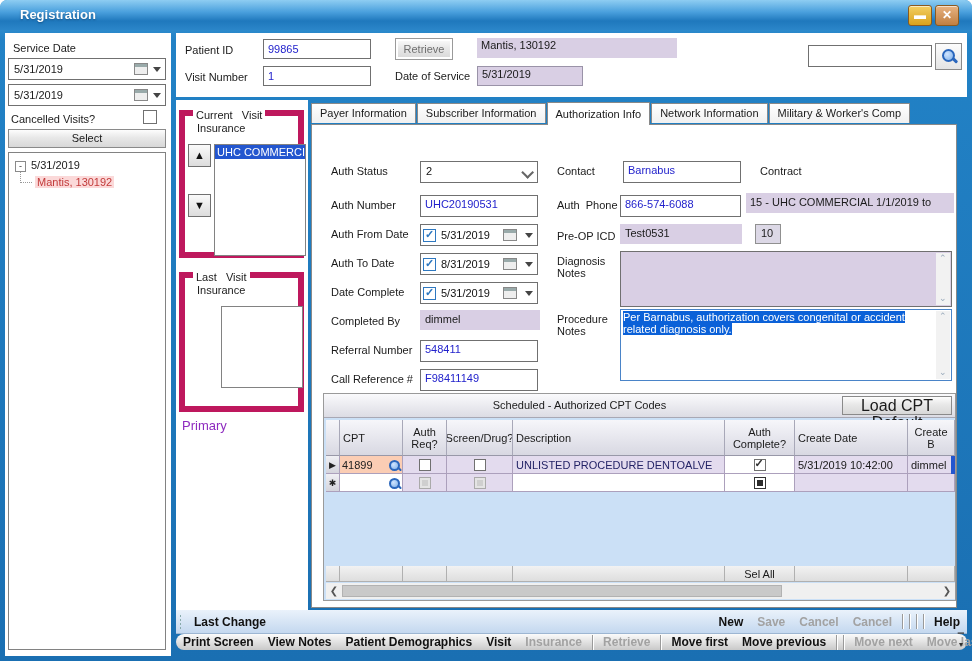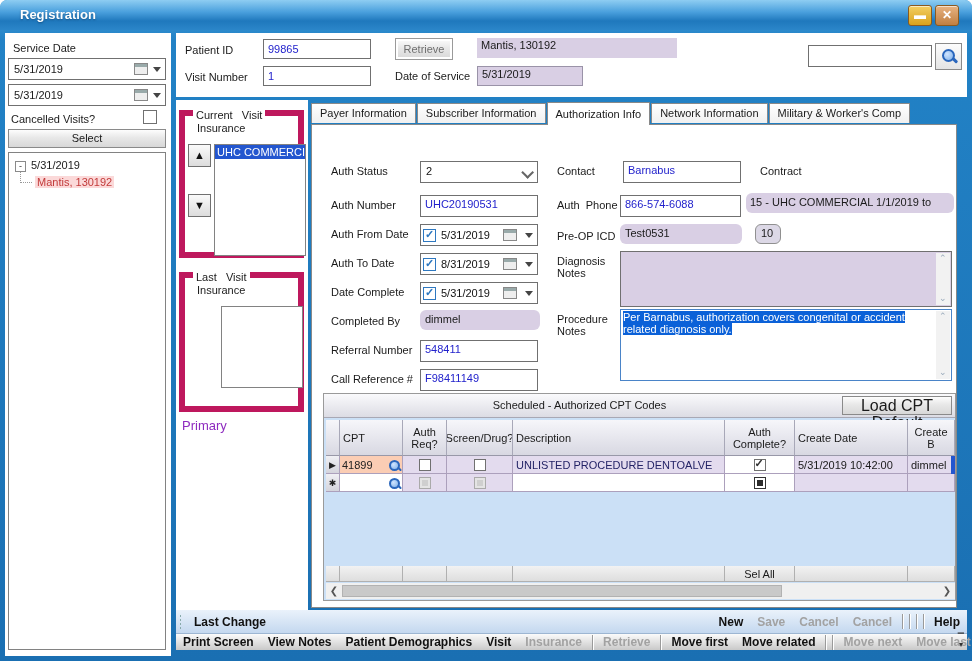--- a/index.html
+++ b/index.html
@@ -77,21 +77,21 @@
   #tabpanel { left:311px; top:100px; width:646px; height:510px; }
   .tabstrip { position:absolute; left:0; top:2px; height:22px; display:flex; align-items:center; }
   .tab { height:20px; border:1px solid #898989; border-bottom:none; background:linear-gradient(180deg,#ffffff,#f0f0f0);
     padding:3px 8px 0 8px; margin-right:1px; font-size:11px; white-space:nowrap; }
   .tab.active { height:23px; background:#fff; padding-top:5px; position:relative; z-index:3; }
   .tabpage { position:absolute; left:0; top:24px; width:646px; height:484px; border:1px solid #898989; background:#fff; z-index:1; }
 
   
   .fl { position:absolute; white-space:pre; }
   .fi { position:absolute; height:22px; border:1px solid #707070; background:#fff; color:#2222cc; padding:2px 4px; }
-  .fi-ro { position:absolute; background:#d9cfe4; color:#1a1a1a; padding:3px 5px;border-radius:6px; }
+  .fi-ro { position:absolute; background:#d9cfe4; color:#1a1a1a; padding:3px 5px; }
   .dc { position:absolute; width:118px; height:22px; border:1px solid #707070; background:#fff; display:flex; align-items:center; gap:3px; padding:0 2px; }
   .dc .cbb { width:13px; height:13px; border:1px solid #2e78c0; position:relative; background:#fff; flex:none; }
   .dc .cbb::after { content:"✓"; position:absolute; left:1px; top:-2px; color:#2e78c0; font-weight:bold; font-size:11px; }
   .dc .dtext { flex:1; text-align:left; padding-left:2px; color:#111; }
   .combo-sel { position:absolute; height:22px; border:1px solid #707070; background:#fff; padding:3px 5px; color:#111; }
   .combo-sel::after { content:""; position:absolute; right:7px; top:8px; width:7px; height:7px;
     border-right:2px solid #666; border-bottom:2px solid #666; transform:rotate(45deg) translateY(-3px); }
   .notes { position:absolute; border:1px solid #707070; }
   .scrl { position:absolute; right:1px; width:14px; top:1px; bottom:1px; background:#f2f2f2; }
   .scrl::before { content:"⌃"; position:absolute; top:0px; left:3px; color:#9ab; font-size:9px; }
@@ -129,21 +129,21 @@
   #gfooter { position:absolute; left:2px; bottom:18px; width:629px; display:flex; height:16px; }
   #gfooter .gc { background:linear-gradient(180deg,#f2f2f2,#dedede); border-right:1px solid #b0b0b0; border-bottom:1px solid #b0b0b0; }
   #hscroll { position:absolute; left:2px; bottom:1px; width:629px; height:16px; background:#f0f0f0; }
   .hs-arrow { position:absolute; top:2px; width:14px; text-align:center; color:#555; font-size:10px; line-height:12px; }
   #hs-thumb { position:absolute; left:16px; top:2px; width:440px; height:12px; background:#c9c9c9; border:1px solid #b2b2b2; }
 
   
   #toolbar1 { position:absolute; left:176px; top:610px; width:791px; height:24px;
     background:linear-gradient(180deg,#eaf2fb,#c4d8ef); border-bottom:1px solid #9db6d2; display:flex; align-items:center; }
   #toolbar2 { position:absolute; left:176px; top:634px; width:791px; height:16px;
-    background:linear-gradient(180deg,#fbfbfb,#c9c9c9); display:flex; align-items:center; }
+    background:linear-gradient(180deg,#fbfbfb,#c9c9c9); display:flex; align-items:center;border-radius:9px; }
   .grip { width:3px; height:16px; margin:0 5px 0 3px; background-image:radial-gradient(circle,#8aa 1px,transparent 1px); background-size:3px 4px; }
   .tb-item { padding:2px 7px; font-size:12px; font-weight:600; color:#111; white-space:nowrap; }
   .tb-item.disabled { color:#a2a2a2; font-weight:600; }
   .tb-sep { width:1px; height:15px; background:#9a9a9a; box-shadow:1px 0 0 #fff; margin:0 3px; flex:none; }
   .spacer { flex:1; }
   #overflow-ar { position:absolute; right:3px; bottom:2px; font-size:8px; color:#333; line-height:7px; text-align:center; }
 </style>
 </head>
 <body>
 
@@ -387,21 +387,21 @@
   <div id="toolbar2">
     <span class="tb-item">Print Screen</span>
     <span class="tb-item">View Notes</span>
     <span class="tb-item">Patient Demographics</span>
     <span class="tb-item">Visit</span>
     <span class="tb-item disabled">Insurance</span>
     <span class="tb-sep"></span>
     <span class="tb-item disabled">Retrieve</span>
     <span class="tb-sep"></span>
     <span class="tb-item">Move first</span>
-    <span class="tb-item">Move related</span>
+    <span class="tb-item">Move previous</span>
     <span class="tb-sep"></span>
       <span class="tb-sep"></span>
     <span class="tb-item disabled">Move next</span>
     <span class="tb-item disabled">Move last</span>
 
     <span id="overflow-ar">▔<br>▾</span>
   </div>
 
 </div>
 

